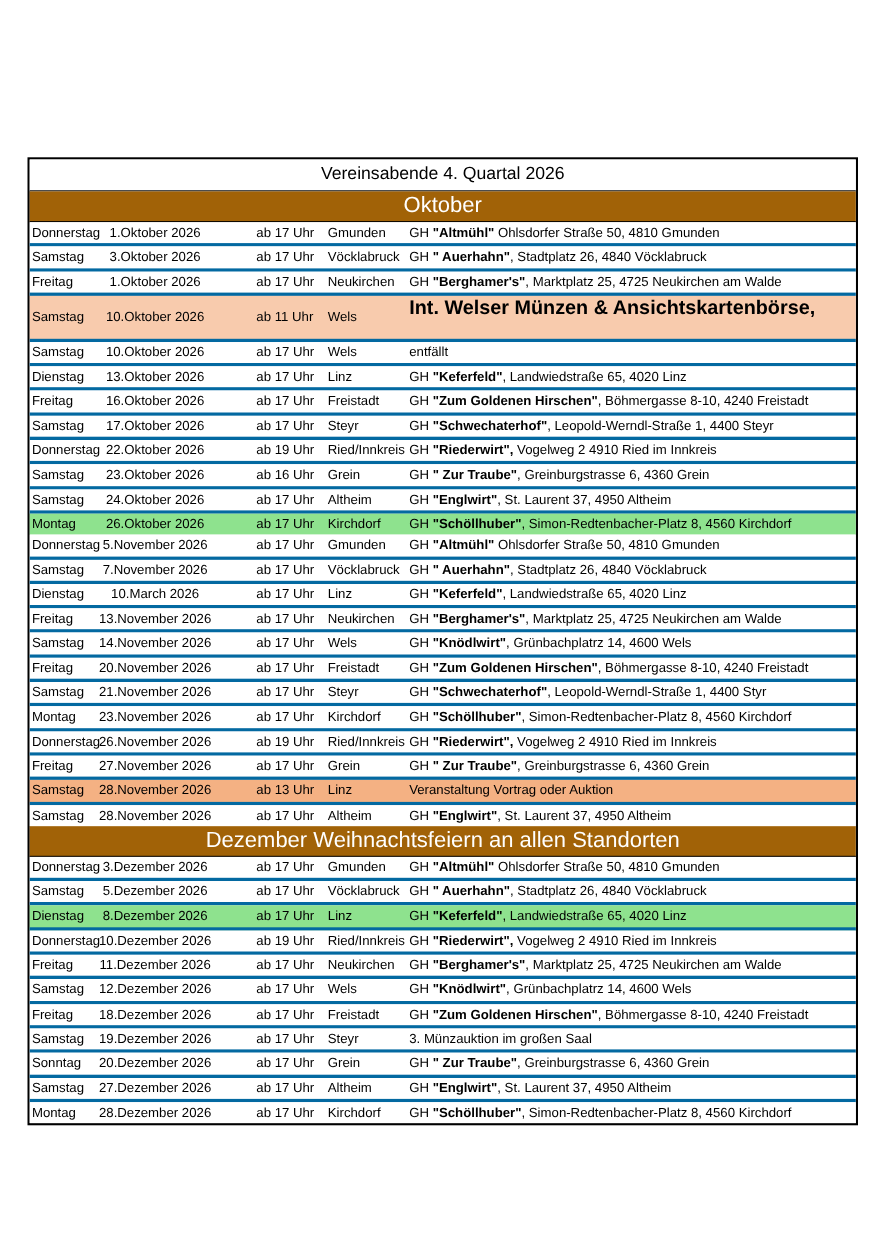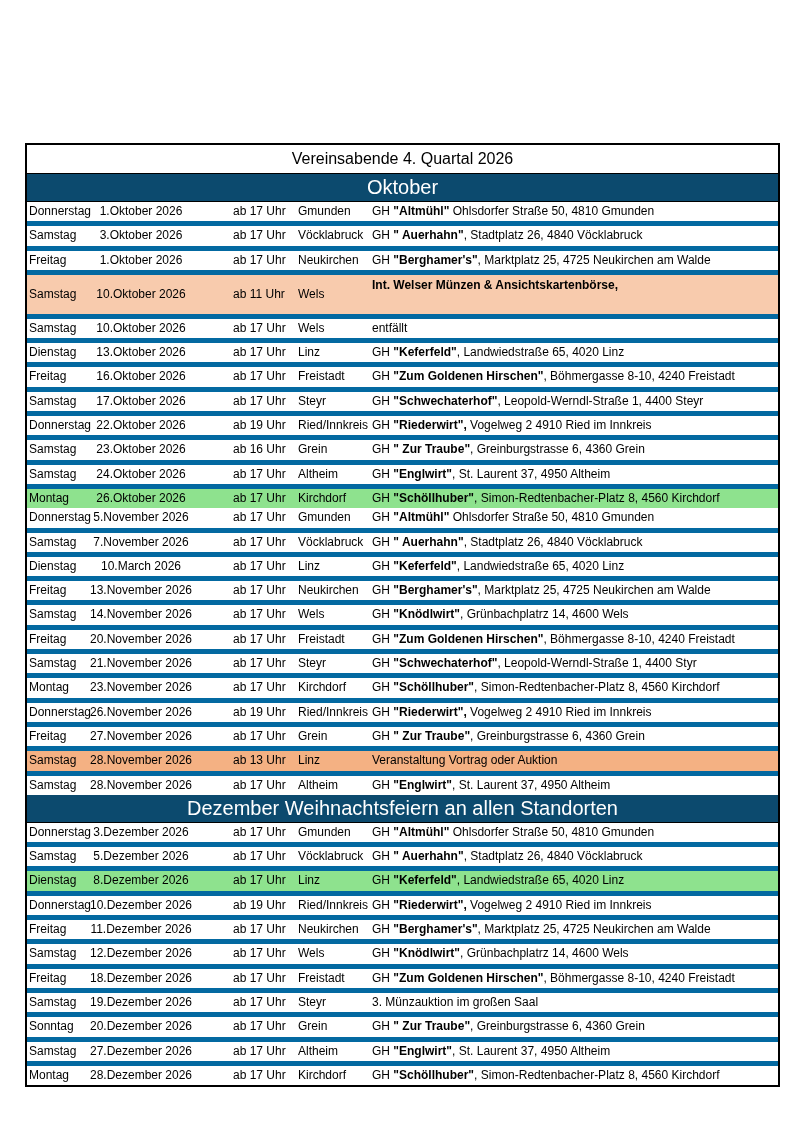--- a/index.html
+++ b/index.html
@@ -7,39 +7,39 @@
   .sheet {
     position: absolute; left: 25px; top: 143px; width: 751px;
     border: 2px solid #000; box-sizing: content-box;
   }
   .title-row {
     height: 28px; line-height: 28px; text-align: center; font-size: 16px;
     border-bottom: 1px solid #000; background: #fff;
   }
   .month-row {
     height: 27px; line-height: 27px; text-align: center; font-size: 20px; color: #fff;
-    background: #0c4a6e; border-bottom: 1px solid #000;
+    background: #a16207; border-bottom: 1px solid #000;
   }
   .row {
-    position: relative; height: 19.3px; border-bottom: 5px solid #0369a1;
+    position: relative; height: 19.3px; border-bottom: 3px solid #0369a1;
     font-size: 12px; line-height: 19.3px; white-space: nowrap; background: #fff;
   }
   .row:last-child { border-bottom: none; }
   .row.tall { height: 39px; }
   .row.peach { background: #f8cbad; }
   .row.orange { background: #f4b183; }
   .row.green { background: #8ee28e; }
   .cell { position: absolute; top: 0; }
   .c-day { left: 2px; }
   .c-date { left: 50px; width: 128px; text-align: center; }
   .c-time { left: 206px; }
   .c-loc { left: 271px; }
   .c-venue { left: 345px; }
   .row.tall .cell { line-height: 39px; }
-  .row.tall .c-venue { line-height: 18px; top: 1px; font-weight: bold; font-size: 12px; }
+  .row.tall .c-venue { line-height: 18px; top: 1px; font-weight: bold; font-size: 18px; }
   .b { font-weight: bold; }
 </style>
 </head>
 <body>
 
 <div class="sheet">
   <div class="title-row">Vereinsabende 4. Quartal 2026</div>
 
   <div class="month-row">Oktober</div>
   <div>

